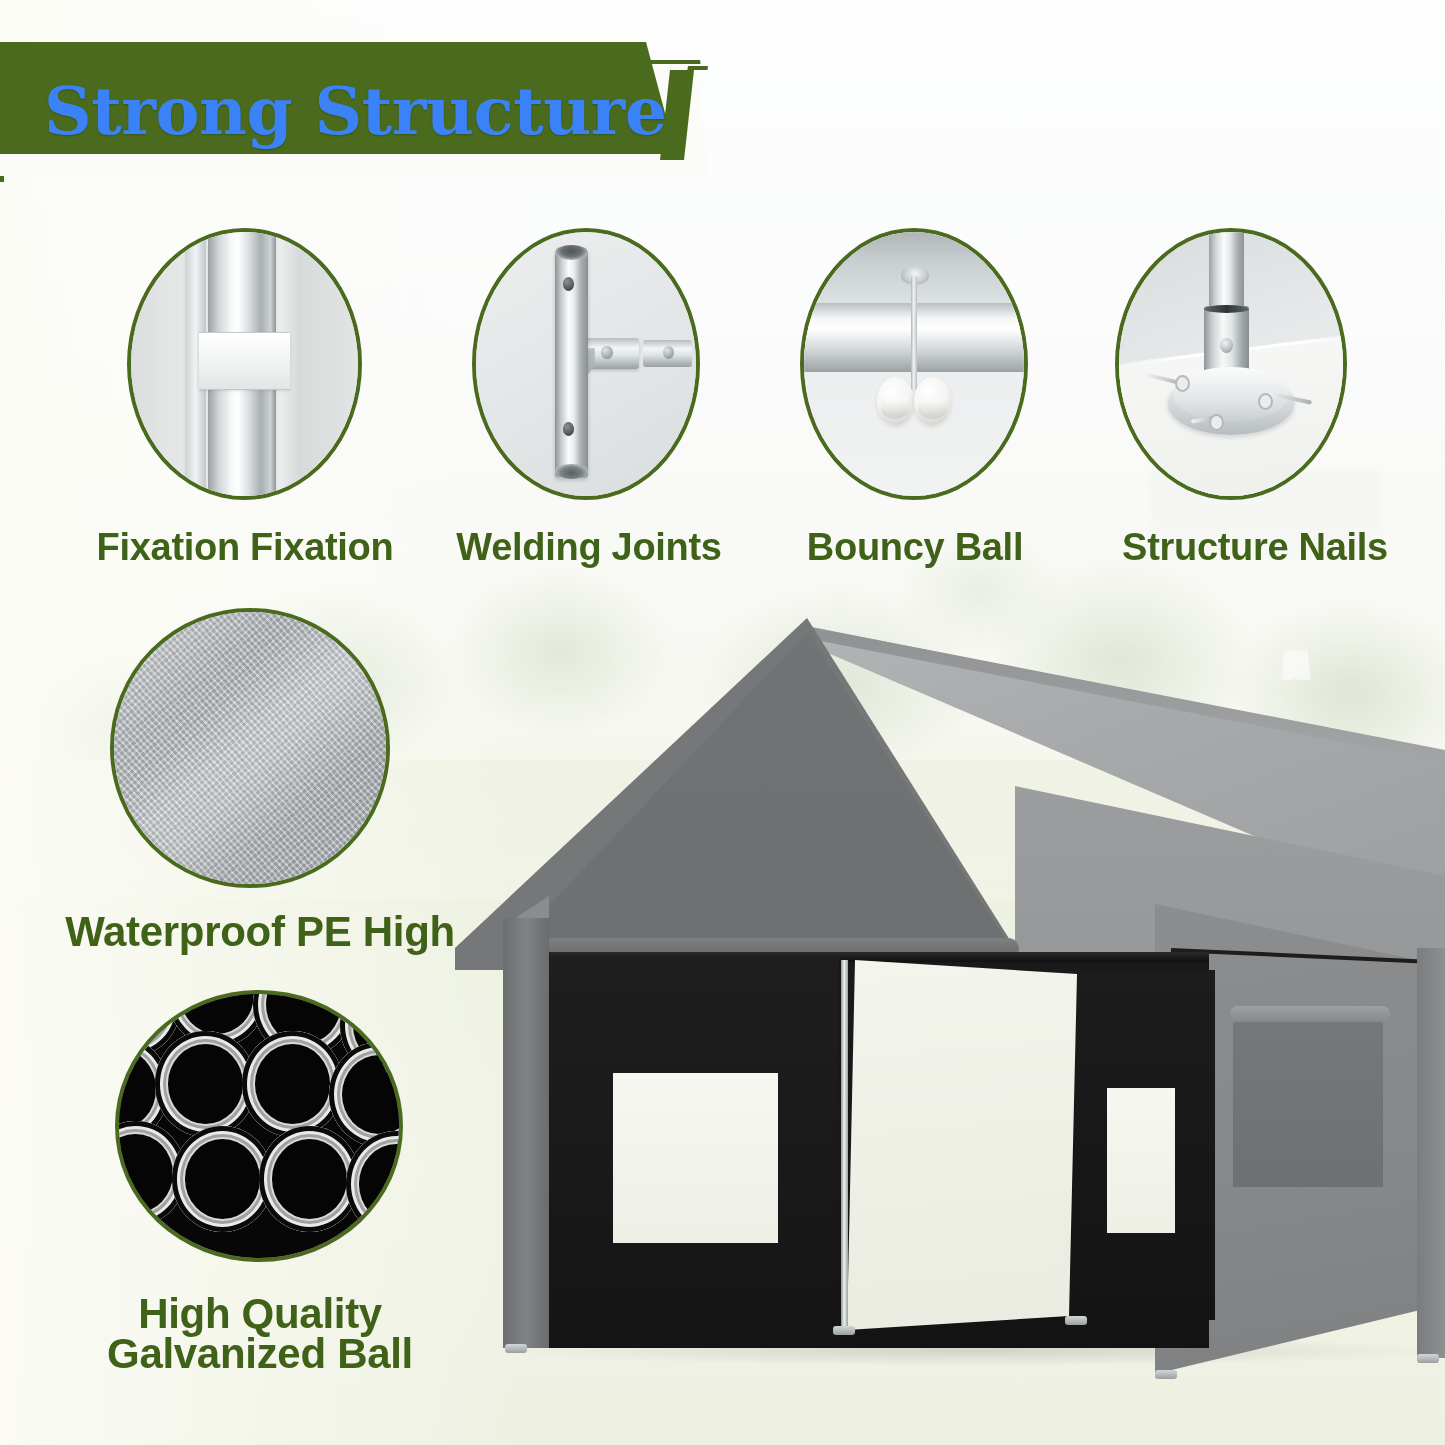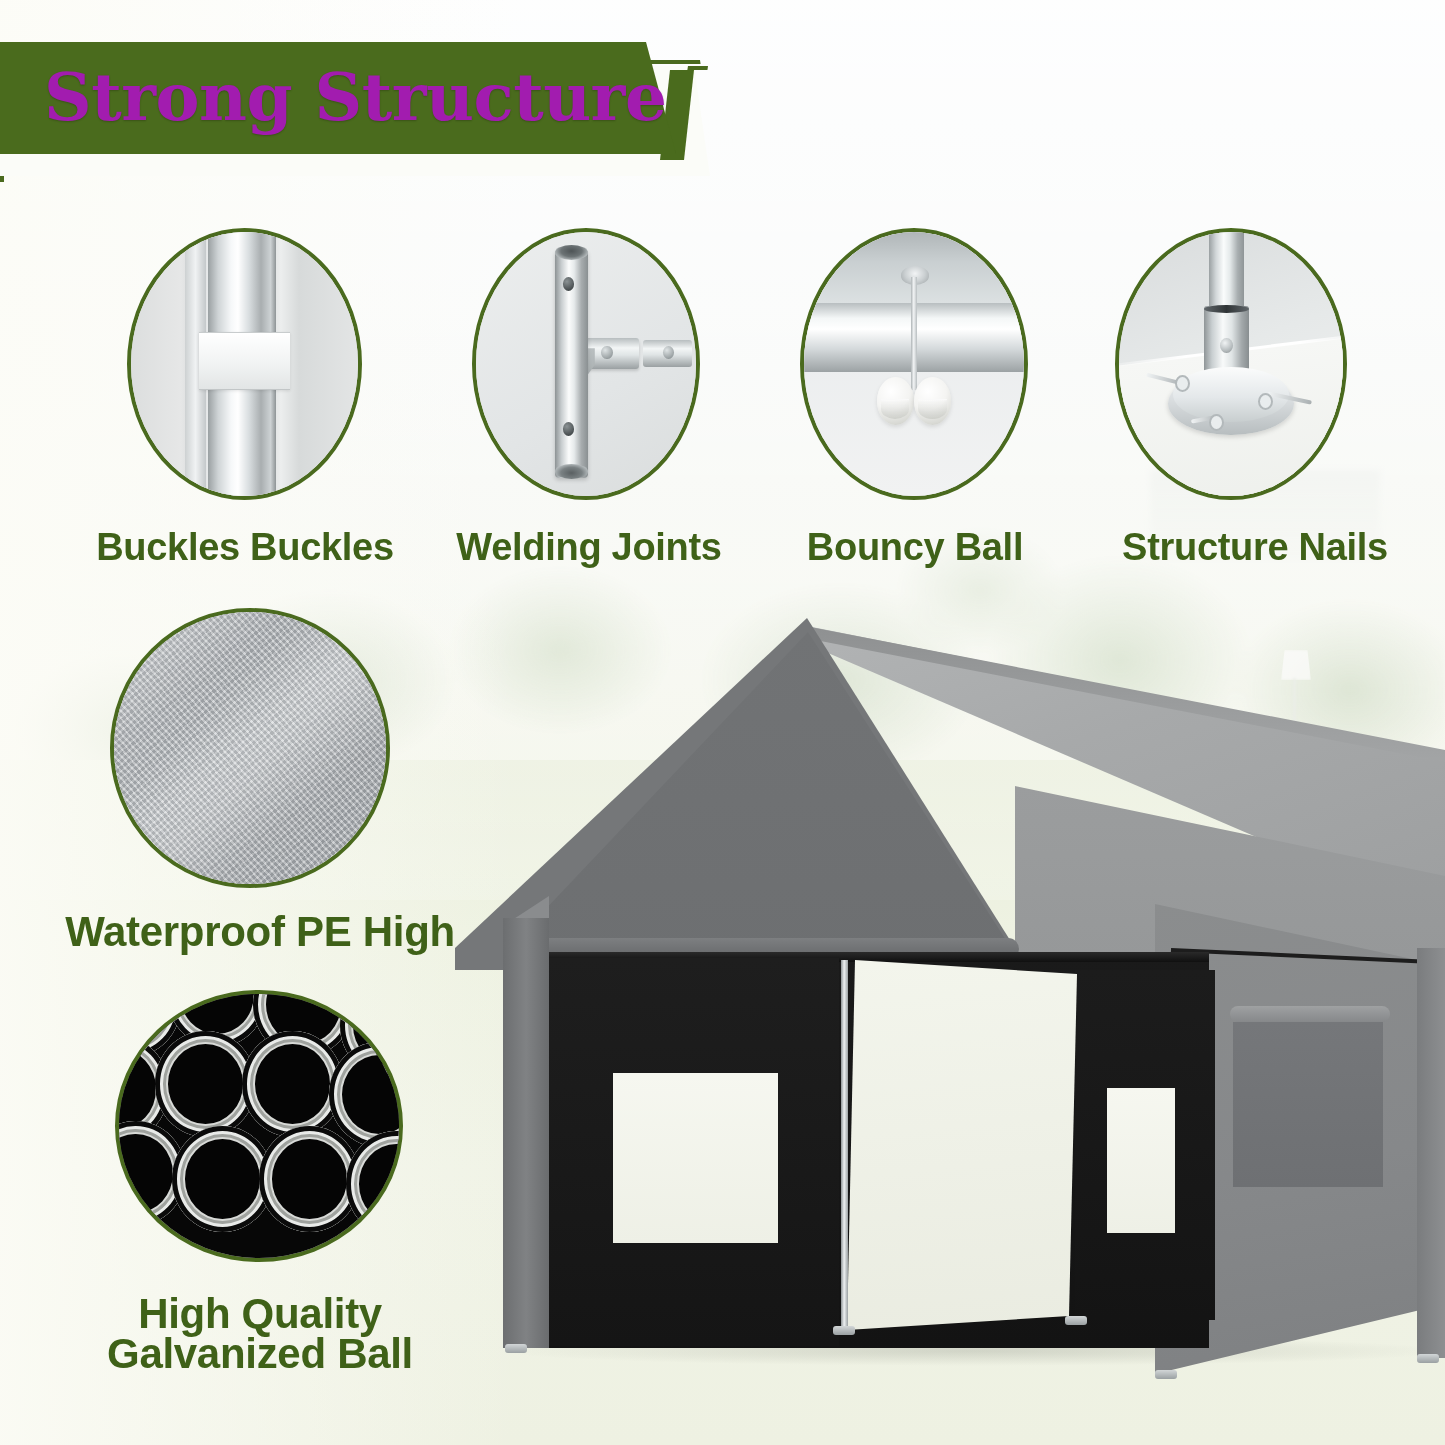--- a/index.html
+++ b/index.html
@@ -44,23 +44,23 @@
   
   .banner-wrap{position:absolute;left:0;top:36px;width:760px;height:150px;}
   .banner-outline{position:absolute;left:0;top:24px;width:718px;height:122px;
     border:4px solid #4a6a1e;background:transparent;
     clip-path:polygon(0 0,700px 0,718px 122px,0 122px);}
   .banner-outline2{position:absolute;left:0;top:24px;width:718px;height:122px;
     background:#fbfcf8;clip-path:polygon(0 6px,694px 6px,710px 116px,0 116px);}
   .banner-main{position:absolute;left:0;top:6px;width:676px;height:112px;
     background:#4a6b1d;clip-path:polygon(0 0,646px 0,676px 112px,0 112px);
     box-shadow:0 2px 4px rgba(0,0,0,.12);}
-  .banner-title{position:absolute;left:44px;top:11px;width:600px;height:100px;
+  .banner-title{position:absolute;left:44px;top:25px;width:600px;height:100px;
     display:flex;align-items:center;
-    font-family:"DejaVu Serif", serif;font-weight:700;font-size:66px;color:#a21caf;
+    font-family:"DejaVu Serif", serif;font-weight:700;font-size:66px;color:#3b82f6;
     letter-spacing:-0.5px;line-height:1;white-space:nowrap;
     text-shadow:0 1px 2px rgba(0,0,0,.22);}
   .banner-accent{position:absolute;left:648px;top:34px;width:58px;height:90px;
     background:#4a6b1d;clip-path:polygon(22px 0,46px 0,36px 90px,12px 90px);}
   .banner-accent-out{position:absolute;left:648px;top:30px;width:66px;height:100px;
     border:none;}
   .banner-accent-out::after{content:"";position:absolute;left:16px;top:0;
     width:40px;height:100px;border:4px solid #4a6a1e;
     clip-path:polygon(24px 0,44px 0,30px 100px,8px 100px);
     background:transparent;}
@@ -301,21 +301,21 @@
   </div>
 
   <div class="feat">
     <div class="circ" style="left:127px;top:228px;width:235px;height:272px;">
       <div class="art-pole">
         <div class="tube2"></div>
           <div class="tube"></div>
           <div class="buckle"></div>
       </div>
     </div>
-    <div class="feat-label" style="left:60px;top:526px;width:370px;font-size:38px;">Buckles Buckles</div>
+    <div class="feat-label" style="left:60px;top:526px;width:370px;font-size:38px;">Fixation Fixation</div>
   </div>
 
   <div class="feat">
     <div class="circ" style="left:472px;top:228px;width:228px;height:272px;">
       <div class="art-weld">
         <div class="hz2"></div>
           <div class="hz"></div>
           <div class="gus"></div>
         <div class="vt"></div>
           <div class="cap"></div>

